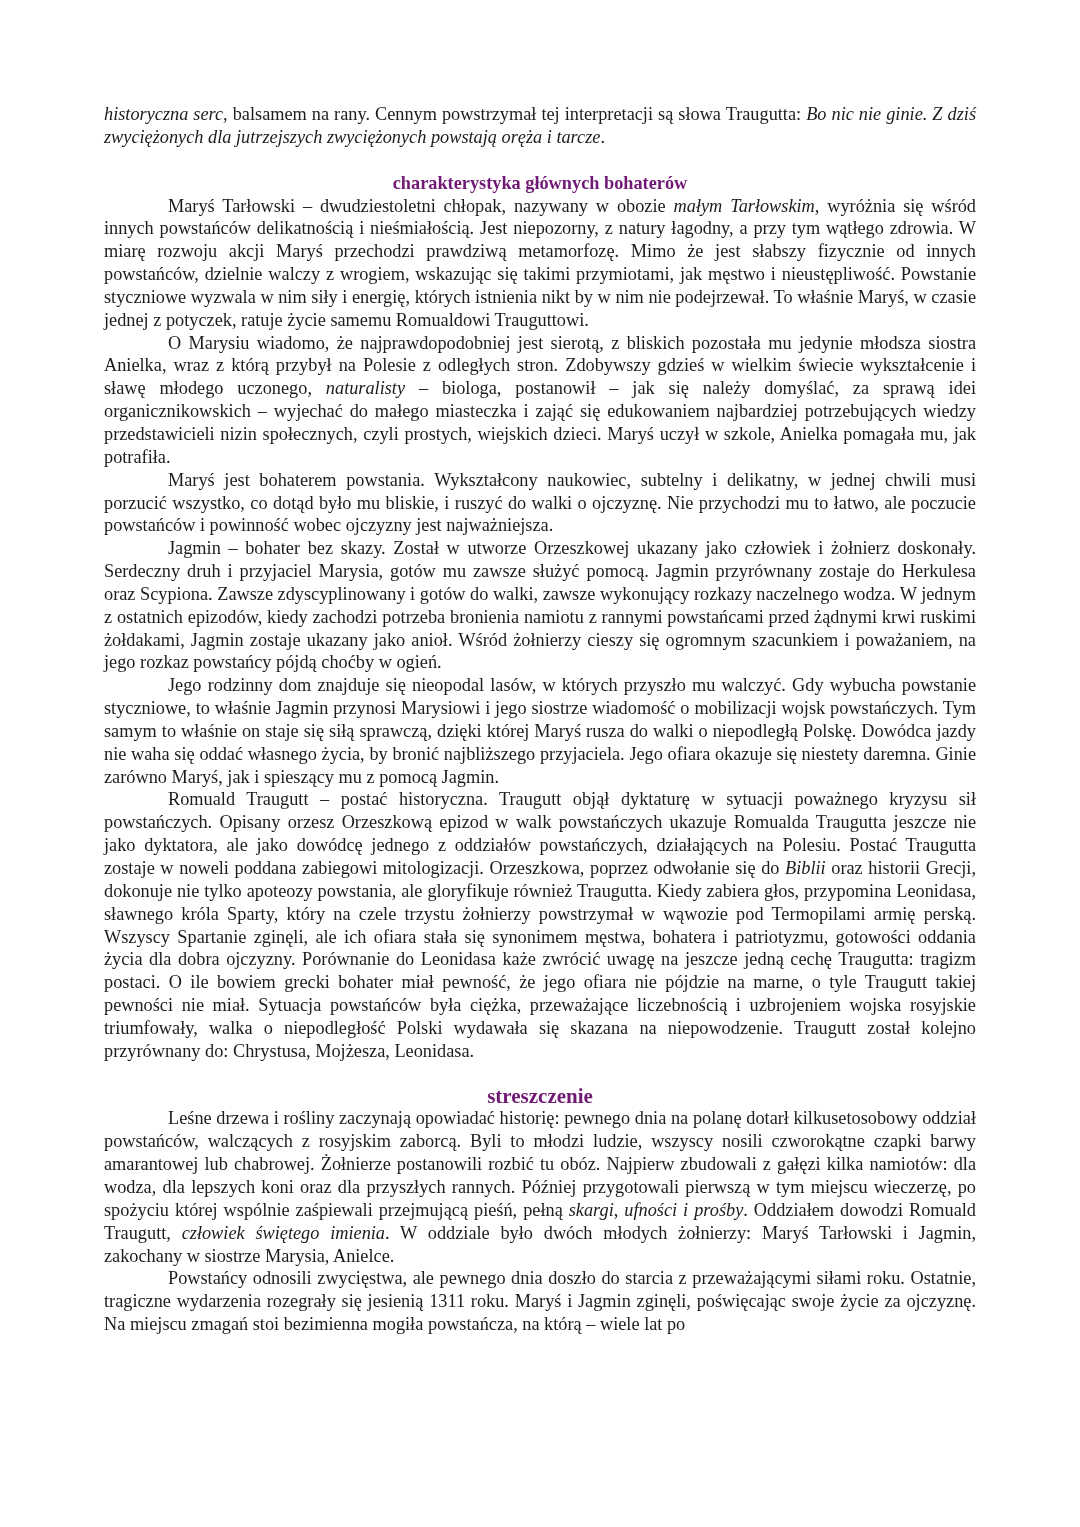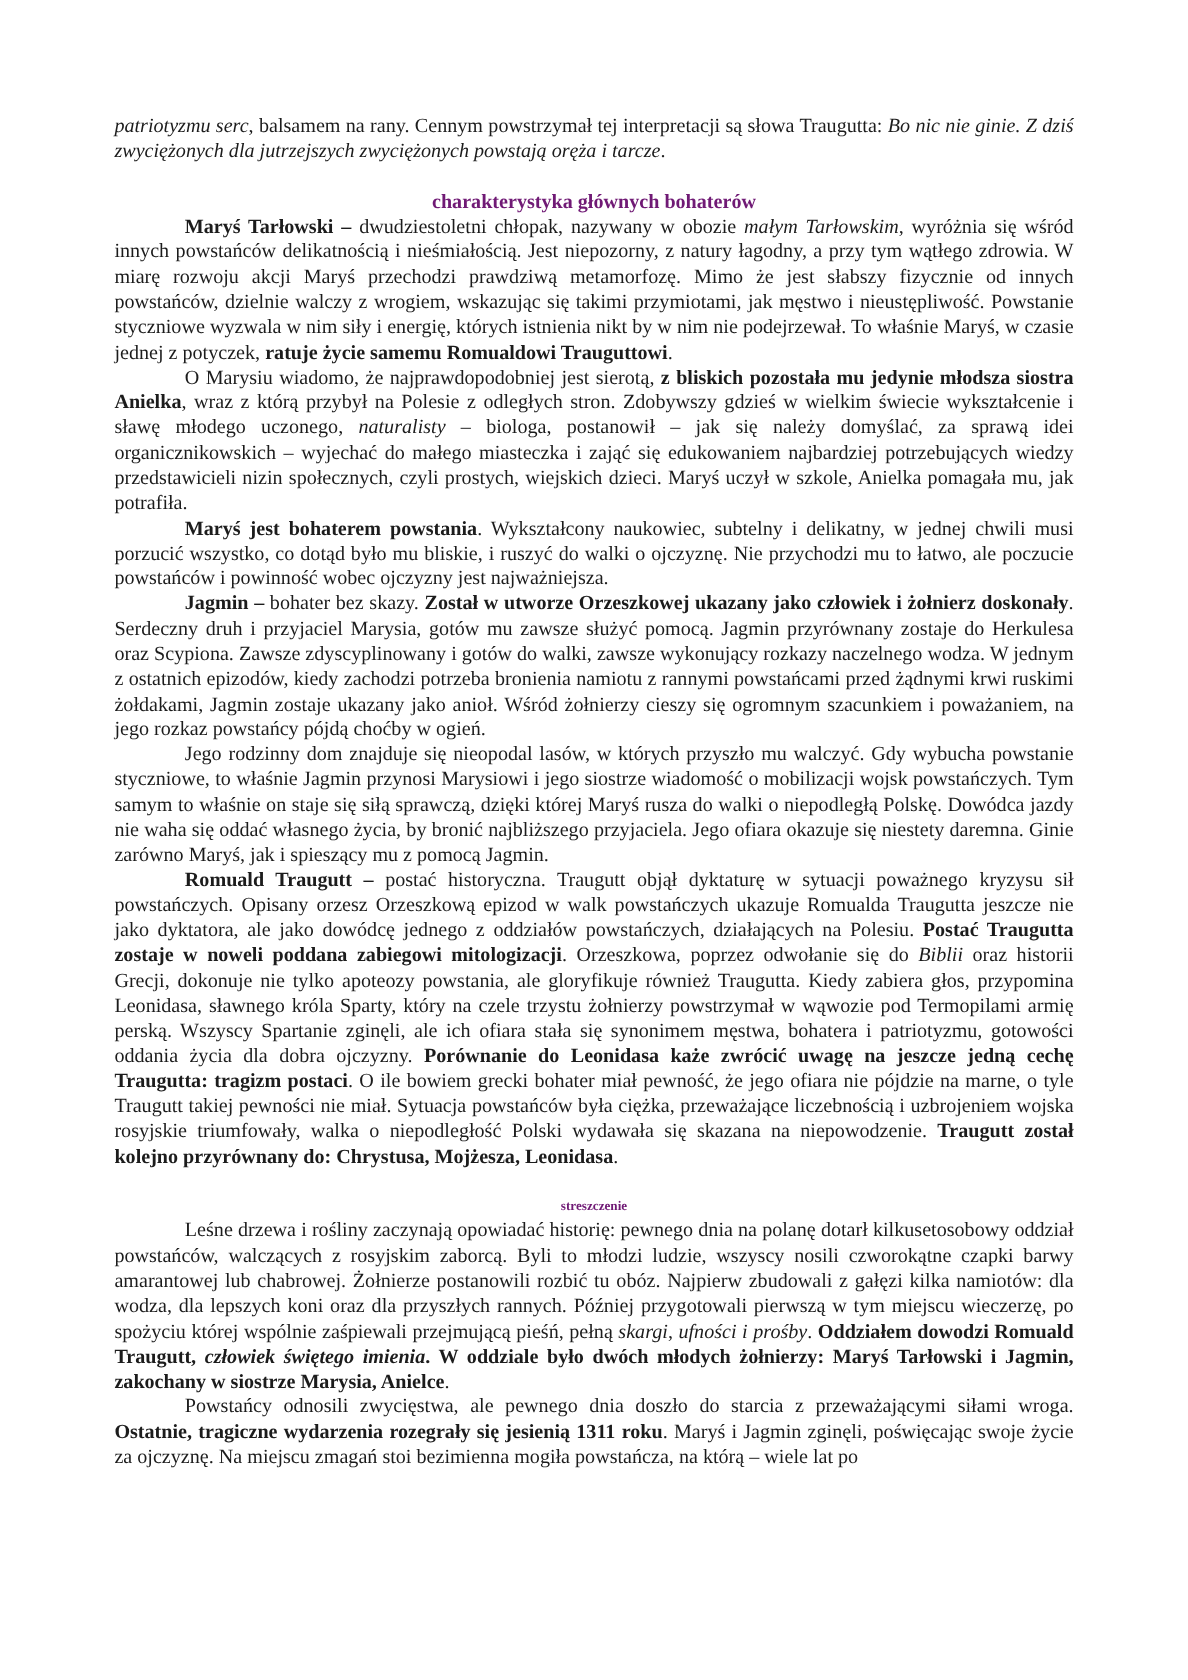--- a/index.html
+++ b/index.html
@@ -11,43 +11,43 @@
     text-align: justify;
   }
   .p { margin: 0; }
   .indent { text-indent: 64px; }
   .heading {
     text-align: center; color: #701a75; font-weight: bold;
     margin: 0; text-indent: 0;
   }
   .gap-top { margin-top: 23px; }
   .gap-top2 { margin-top: 22px; }
-  b { font-weight: bold; }
+  b { font-weight: normal; }
   i { font-style: italic; }
 </style>
 </head>
 <body>
 
 <div class="page">
 
-  <p class="p"><i>patriotyzmu serc</i><span>, balsamem na rany. Cennym powstrzymał tej interpretacji są słowa Traugutta: </span><i>Bo nic nie ginie. Z dziś zwyciężonych dla jutrzejszych zwyciężonych powstają oręża i tarcze</i><span>.</span></p>
+  <p class="p"><i>historyczna serc</i><span>, balsamem na rany. Cennym powstrzymał tej interpretacji są słowa Traugutta: </span><i>Bo nic nie ginie. Z dziś zwyciężonych dla jutrzejszych zwyciężonych powstają oręża i tarcze</i><span>.</span></p>
 
   <h2 class="p heading gap-top" style="font-size:18.3px;">charakterystyka głównych bohaterów</h2>
 
   <p class="p indent"><b>Maryś Tarłowski –</b><span> dwudziestoletni chłopak, nazywany w obozie </span><i>małym Tarłowskim</i><span>, wyróżnia się wśród innych powstańców delikatnością i nieśmiałością. Jest niepozorny, z natury łagodny, a przy tym wątłego zdrowia. W miarę rozwoju akcji Maryś przechodzi prawdziwą metamorfozę. Mimo że jest słabszy fizycznie od innych powstańców, dzielnie walczy z wrogiem, wskazując się takimi przymiotami, jak męstwo i nieustępliwość. Powstanie styczniowe wyzwala w nim siły i energię, których istnienia nikt by w nim nie podejrzewał. To właśnie Maryś, w czasie jednej z potyczek, </span><b>ratuje życie samemu Romualdowi Trauguttowi</b><span>.</span></p>
 
   <p class="p indent"><span>O Marysiu wiadomo, że najprawdopodobniej jest sierotą, </span><b>z bliskich pozostała mu jedynie młodsza siostra Anielka</b><span>, wraz z którą przybył na Polesie z odległych stron. Zdobywszy gdzieś w wielkim świecie wykształcenie i sławę młodego uczonego, </span><i>naturalisty</i><span> – biologa, postanowił – jak się należy domyślać, za sprawą idei organicznikowskich – wyjechać do małego miasteczka i zająć się edukowaniem najbardziej potrzebujących wiedzy przedstawicieli nizin społecznych, czyli prostych, wiejskich dzieci. Maryś uczył w szkole, Anielka pomagała mu, jak potrafiła.</span></p>
 
   <p class="p indent"><b>Maryś jest bohaterem powstania</b><span>. Wykształcony naukowiec, subtelny i delikatny, w jednej chwili musi porzucić wszystko, co dotąd było mu bliskie, i ruszyć do walki o ojczyznę. Nie przychodzi mu to łatwo, ale poczucie powstańców i powinność wobec ojczyzny jest najważniejsza.</span></p>
 
   <p class="p indent"><b>Jagmin –</b><span> bohater bez skazy. </span><b>Został w utworze Orzeszkowej ukazany jako człowiek i żołnierz doskonały</b><span>. Serdeczny druh i przyjaciel Marysia, gotów mu zawsze służyć pomocą. Jagmin przyrównany zostaje do Herkulesa oraz Scypiona. Zawsze zdyscyplinowany i gotów do walki, zawsze wykonujący rozkazy naczelnego wodza. W jednym z ostatnich epizodów, kiedy zachodzi potrzeba bronienia namiotu z rannymi powstańcami przed żądnymi krwi ruskimi żołdakami, Jagmin zostaje ukazany jako anioł. Wśród żołnierzy cieszy się ogromnym szacunkiem i poważaniem, na jego rozkaz powstańcy pójdą choćby w ogień.</span></p>
 
   <p class="p indent"><span>Jego rodzinny dom znajduje się nieopodal lasów, w których przyszło mu walczyć. Gdy wybucha powstanie styczniowe, to właśnie Jagmin przynosi Marysiowi i jego siostrze wiadomość o mobilizacji wojsk powstańczych. Tym samym to właśnie on staje się siłą sprawczą, dzięki której Maryś rusza do walki o niepodległą Polskę. Dowódca jazdy nie waha się oddać własnego życia, by bronić najbliższego przyjaciela. Jego ofiara okazuje się niestety daremna. Ginie zarówno Maryś, jak i spieszący mu z pomocą Jagmin.</span></p>
 
   <p class="p indent"><b>Romuald Traugutt –</b><span> postać historyczna. Traugutt objął dyktaturę w sytuacji poważnego kryzysu sił powstańczych. Opisany orzesz Orzeszkową epizod w walk powstańczych ukazuje Romualda Traugutta jeszcze nie jako dyktatora, ale jako dowódcę jednego z oddziałów powstańczych, działających na Polesiu. </span><b>Postać Traugutta zostaje w noweli poddana zabiegowi mitologizacji</b><span>. Orzeszkowa, poprzez odwołanie się do </span><i>Biblii</i><span> oraz historii Grecji, dokonuje nie tylko apoteozy powstania, ale gloryfikuje również Traugutta. Kiedy zabiera głos, przypomina Leonidasa, sławnego króla Sparty, który na czele trzystu żołnierzy powstrzymał w wąwozie pod Termopilami armię perską. Wszyscy Spartanie zginęli, ale ich ofiara stała się synonimem męstwa, bohatera i patriotyzmu, gotowości oddania życia dla dobra ojczyzny. </span><b>Porównanie do Leonidasa każe zwrócić uwagę na jeszcze jedną cechę Traugutta: tragizm postaci</b><span>. O ile bowiem grecki bohater miał pewność, że jego ofiara nie pójdzie na marne, o tyle Traugutt takiej pewności nie miał. Sytuacja powstańców była ciężka, przeważające liczebnością i uzbrojeniem wojska rosyjskie triumfowały, walka o niepodległość Polski wydawała się skazana na niepowodzenie. </span><b>Traugutt został kolejno przyrównany do: Chrystusa, Mojżesza, Leonidasa</b><span>.</span></p>
 
-  <h2 class="p heading gap-top2" style="font-size:12px;text-align:center;">streszczenie</h2>
+  <h2 class="p heading gap-top2" style="font-size:21px;text-align:center;">streszczenie</h2>
 
   <p class="p indent"><span>Leśne drzewa i rośliny zaczynają opowiadać historię: pewnego dnia na polanę dotarł kilkusetosobowy oddział powstańców, walczących z rosyjskim zaborcą. Byli to młodzi ludzie, wszyscy nosili czworokątne czapki barwy amarantowej lub chabrowej.  Żołnierze postanowili rozbić tu obóz. Najpierw zbudowali z gałęzi kilka namiotów: dla wodza, dla lepszych koni oraz dla przyszłych rannych. Później przygotowali pierwszą w tym miejscu wieczerzę, po spożyciu której wspólnie zaśpiewali przejmującą pieśń, pełną </span><i>skargi</i><span>, </span><i>ufności i prośby</i><span>. </span><b>Oddziałem dowodzi Romuald Traugutt, </b><b><i>człowiek świętego imienia</i></b><b>. W oddziale było dwóch młodych żołnierzy: Maryś Tarłowski i Jagmin, zakochany w siostrze Marysia, Anielce</b><span>.</span></p>
 
-  <p class="p indent"><span>Powstańcy odnosili zwycięstwa, ale pewnego dnia doszło do starcia z przeważającymi siłami wroga. </span><b>Ostatnie, tragiczne wydarzenia rozegrały się jesienią 1311 roku</b><span>. Maryś i Jagmin zginęli, poświęcając swoje życie za ojczyznę. Na miejscu zmagań stoi bezimienna mogiła powstańcza, na którą – wiele lat po</span></p>
+  <p class="p indent"><span>Powstańcy odnosili zwycięstwa, ale pewnego dnia doszło do starcia z przeważającymi siłami roku. </span><b>Ostatnie, tragiczne wydarzenia rozegrały się jesienią 1311 roku</b><span>. Maryś i Jagmin zginęli, poświęcając swoje życie za ojczyznę. Na miejscu zmagań stoi bezimienna mogiła powstańcza, na którą – wiele lat po</span></p>
 
 </div>
 
 </body></html>

